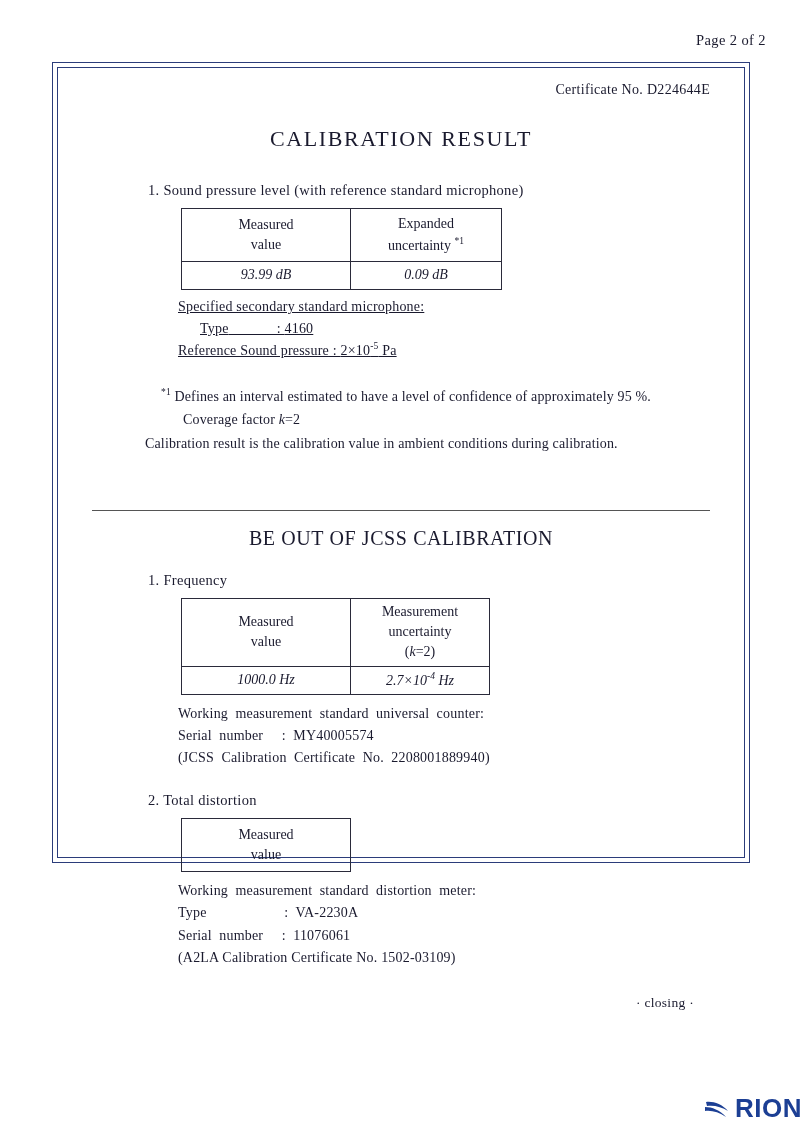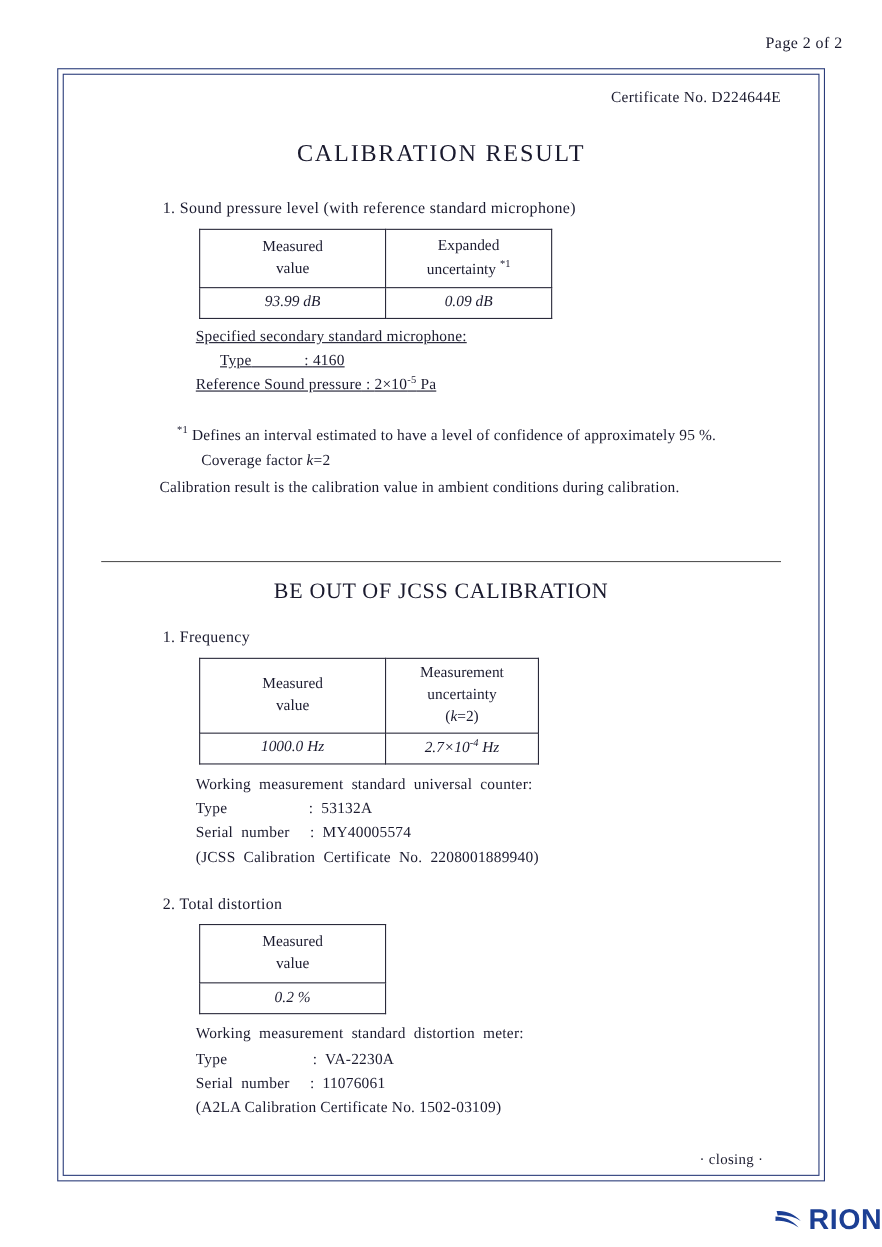--- a/index.html
+++ b/index.html
@@ -21,21 +21,21 @@
     right: 36px;
     font-size: 14.5px;
     letter-spacing: 0.4px;
     color: #1a1a2e;
   }
   .doc-frame {
     position: absolute;
     left: 52px;
     top: 62px;
     width: 698px;
-    height: 1012px;
+    height: 801px;
     border: 1.5px solid #2b3c7a;
     box-sizing: border-box;
   }
   .doc-frame-inner {
     position: absolute;
     left: 4px;
     top: 4px;
     right: 4px;
     bottom: 4px;
     border: 0.8px solid #2b3c7a;
@@ -251,37 +251,33 @@
         </tr>
         <tr>
           <td class="val t2-c1">1000.0 Hz</td>
           <td class="val t2-c2"><span>2.7×10</span><span class="sup">-4</span><span> Hz</span></td>
         </tr>
       </tbody>
         </table>
 
       <div class="std-block">
         <div class="row">Working  measurement  standard  universal  counter:</div>
-        <div class="row"><span>Type</span><span>                    :  </span><span>53132A</span></div>
         <div class="row"><span>Serial  number</span><span>     :  </span><span>MY40005574</span></div>
         <div class="row">(JCSS  Calibration  Certificate  No.  2208001889940)</div>
       </div>
 
       <div class="item-head tight">2. Total distortion</div>
 
       <table class="data">
         <tbody>
             <tr>
           <td class="hdr t3-c1">
             <div>Measured</div>
             <div>value</div>
           </td>
-        </tr>
-        <tr>
-          <td class="val t3-c1">0.2 %</td>
         </tr>
       </tbody>
         </table>
 
       <div class="std-block">
         <div class="row">Working  measurement  standard  distortion  meter:</div>
         <div class="row"><span>Type</span><span>                     :  </span><span>VA-2230A</span></div>
         <div class="row"><span>Serial  number</span><span>     :  </span><span>11076061</span></div>
         <div class="row">(A2LA Calibration Certificate No. 1502-03109)</div>
       </div>

